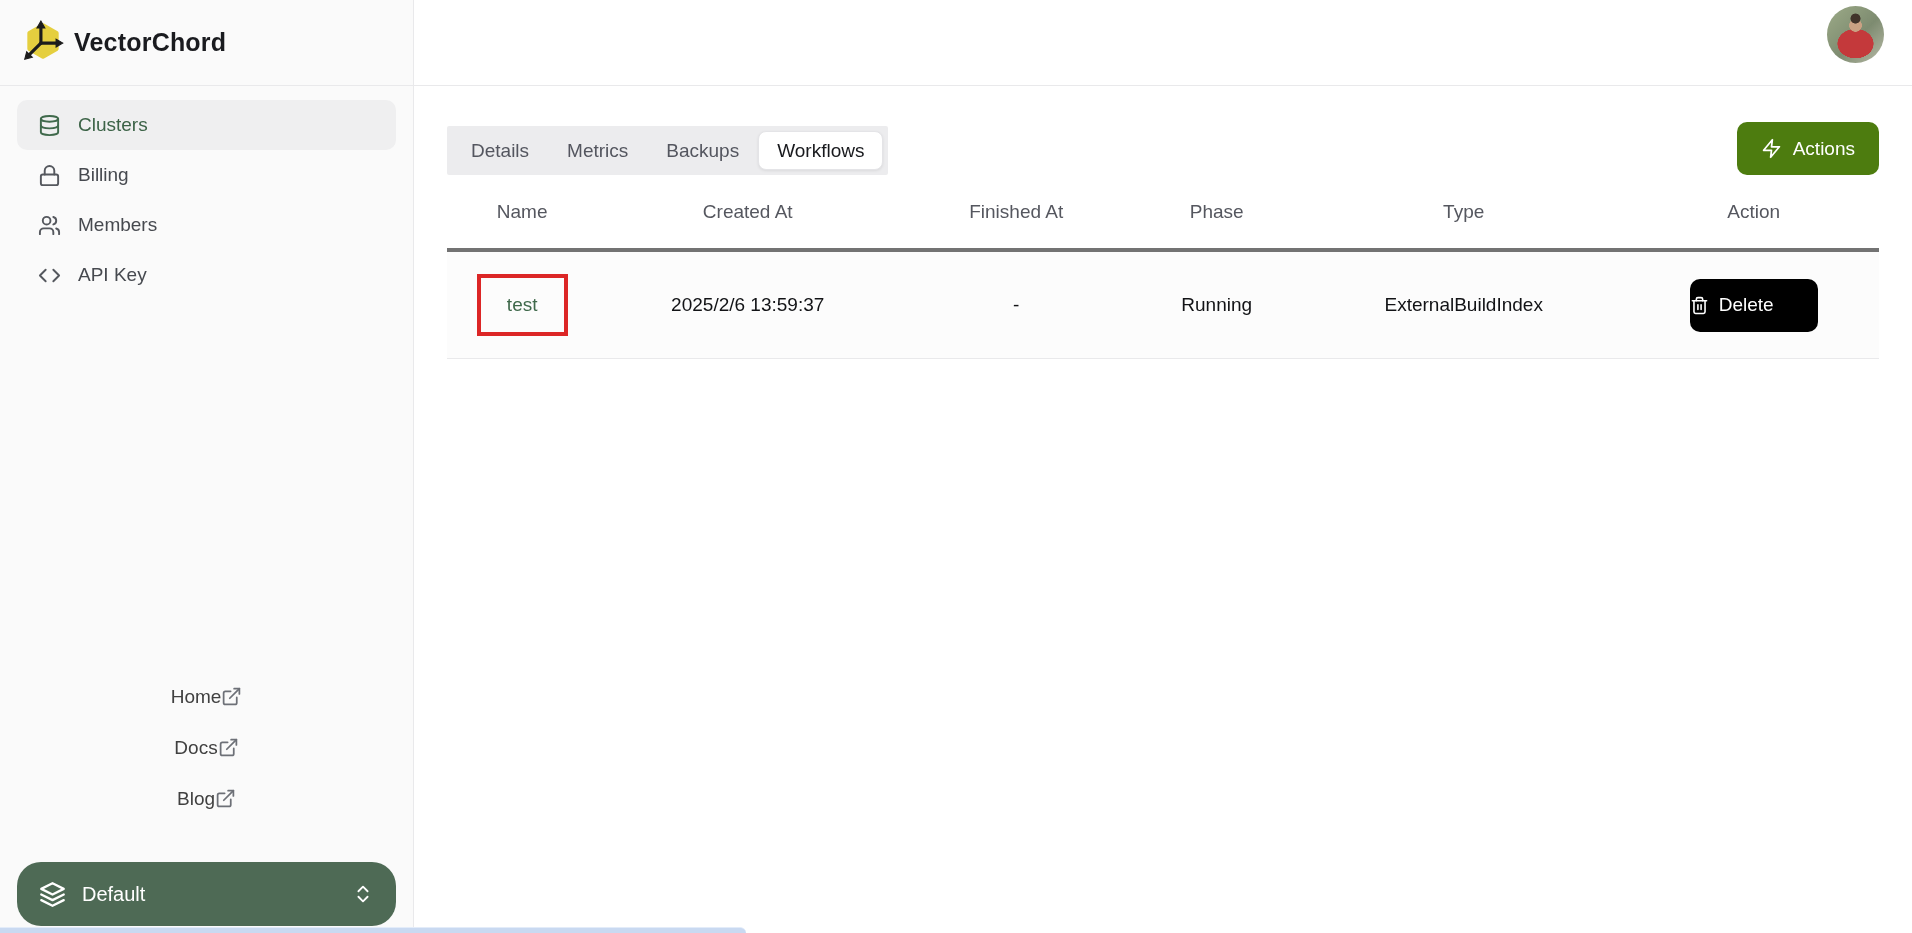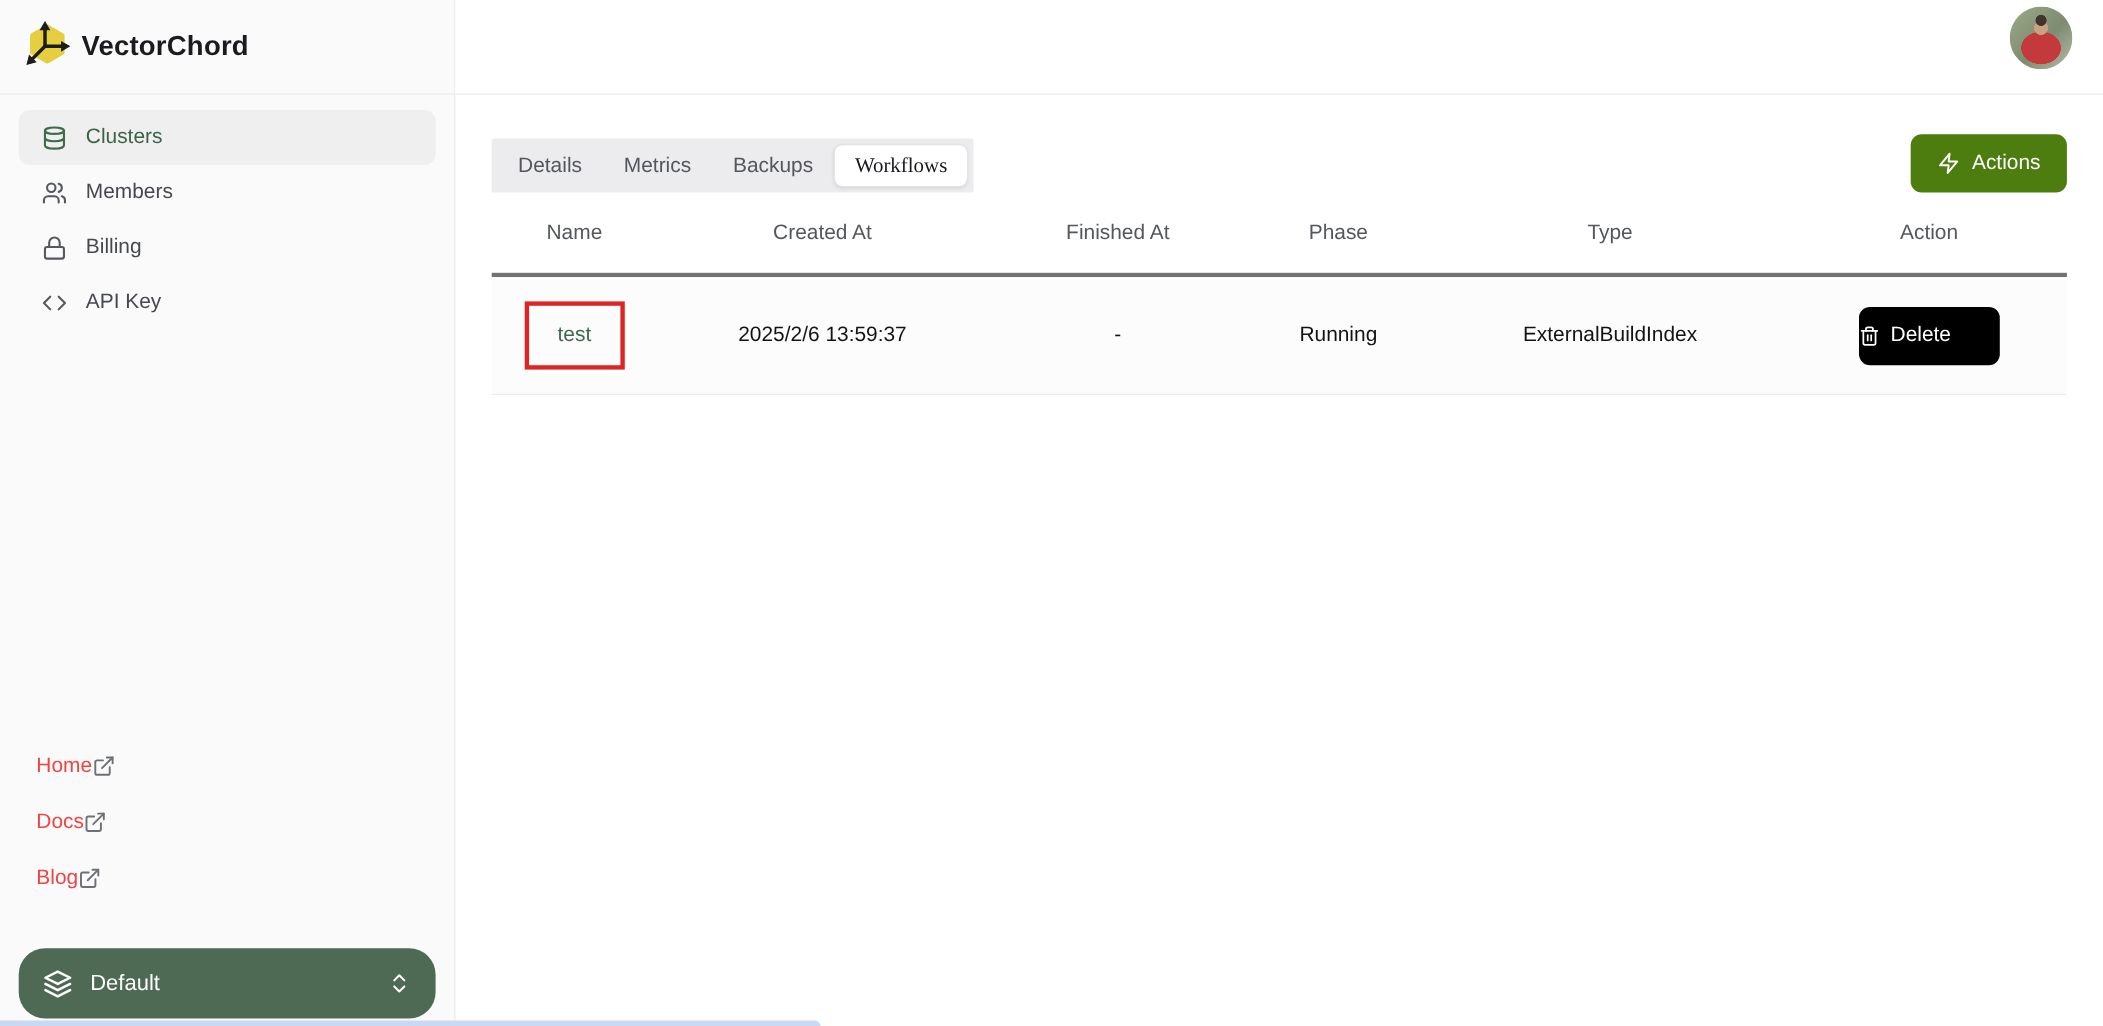--- a/index.html
+++ b/index.html
@@ -32,22 +32,22 @@
     height: 50px; display: flex; align-items: center; gap: 17px;
     padding: 0 21px; border-radius: 10px;
     font-size: 19px; color: #46494f; cursor: pointer;
   }
   .nav-item svg { width: 23px; height: 23px; stroke: #55585e; }
   .nav-item.active { background: #efeff0; color: #3c6347; font-weight: 500; }
   .nav-item.active svg { stroke: #3f694b; }
 
   .side-links { margin-top: auto; padding: 0 33px; margin-bottom: 38px; }
   .side-link {
-    height: 51px; display: flex; align-items: center; justify-content: flex-start;
-    font-size: 19px; color: #ef4444; cursor: pointer;
+    height: 51px; display: flex; align-items: center; justify-content: center;
+    font-size: 19px; color: #404040; cursor: pointer;
   }
   .side-link svg { width: 21px; height: 21px; stroke: #6d7077; }
 
   .workspace {
     margin: 0 17px 7px; height: 64px; border: none;
     border-radius: 24px; background: #4e6a55; color: #fff;
     display: flex; align-items: center; gap: 16px; padding: 0 22px;
     font-size: 20px; font-family: inherit; font-weight: 500; cursor: pointer;
   }
   .workspace svg { stroke: #ffffff; }
@@ -79,21 +79,21 @@
     background: #ececee; border-radius: 2px; padding: 5px;
     display: flex; align-items: center; height: 49px;
   }
   .tab {
     height: 39px; padding: 0 18px; border-radius: 8px;
     display: flex; align-items: center; font-size: 19px;
     color: #54565f; cursor: pointer; border: 1px solid transparent; white-space: nowrap;
   }
   .tab.active {
     background: #fff; color: #18191d; font-weight: 500;
-    border: 1px solid #e4e4e7; box-shadow: 0 1px 3px rgba(0,0,0,.08); font-family: Liberation Serif, serif;
+    border: 1px solid #e4e4e7; box-shadow: 0 1px 3px rgba(0,0,0,.08);
   }
   .actions-btn {
     height: 53px; padding: 0 24px; border: none; border-radius: 10px;
     background: #4d7c0f; color: #fff; font-size: 19px; font-family: inherit;
     display: inline-flex; align-items: center; gap: 11px; cursor: pointer; font-weight: 400;
   }
 
   
   .table { width: 100%; }
   .thead { display: flex; height: 77px; align-items: center; border-bottom: 4px solid #737373; }
@@ -151,33 +151,33 @@
       <div class="nav-item active">
         <svg class="ic" viewBox="0 0 24 24">
           <ellipse cx="12" cy="5" rx="9" ry="3"></ellipse>
           <path d="M3 5v14c0 1.66 4 3 9 3s9-1.34 9-3V5"></path>
           <path d="M3 12c0 1.66 4 3 9 3s9-1.34 9-3"></path>
         </svg>
         <span>Clusters</span>
       </div>
       <div class="nav-item">
         <svg class="ic" viewBox="0 0 24 24">
+          <rect x="3" y="11" width="18" height="11" rx="2"></rect>
+          <path d="M7 11V7a5 5 0 0 1 10 0v4"></path>
+        </svg>
+        <span>Billing</span>
+      </div>
+      <div class="nav-item">
+        <svg class="ic" viewBox="0 0 24 24">
           <path d="M16 21v-2a4 4 0 0 0-4-4H6a4 4 0 0 0-4 4v2"></path>
           <circle cx="9" cy="7" r="4"></circle>
           <path d="M22 21v-2a4 4 0 0 0-3-3.87"></path>
           <path d="M16 3.13a4 4 0 0 1 0 7.75"></path>
         </svg>
         <span>Members</span>
-      </div>
-      <div class="nav-item">
-        <svg class="ic" viewBox="0 0 24 24">
-          <rect x="3" y="11" width="18" height="11" rx="2"></rect>
-          <path d="M7 11V7a5 5 0 0 1 10 0v4"></path>
-        </svg>
-        <span>Billing</span>
       </div>
       <div class="nav-item">
         <svg class="ic" viewBox="0 0 24 24">
           <polyline points="16 18 22 12 16 6"></polyline>
           <polyline points="8 6 2 12 8 18"></polyline>
         </svg>
         <span>API Key</span>
       </div>
     </nav>
 

